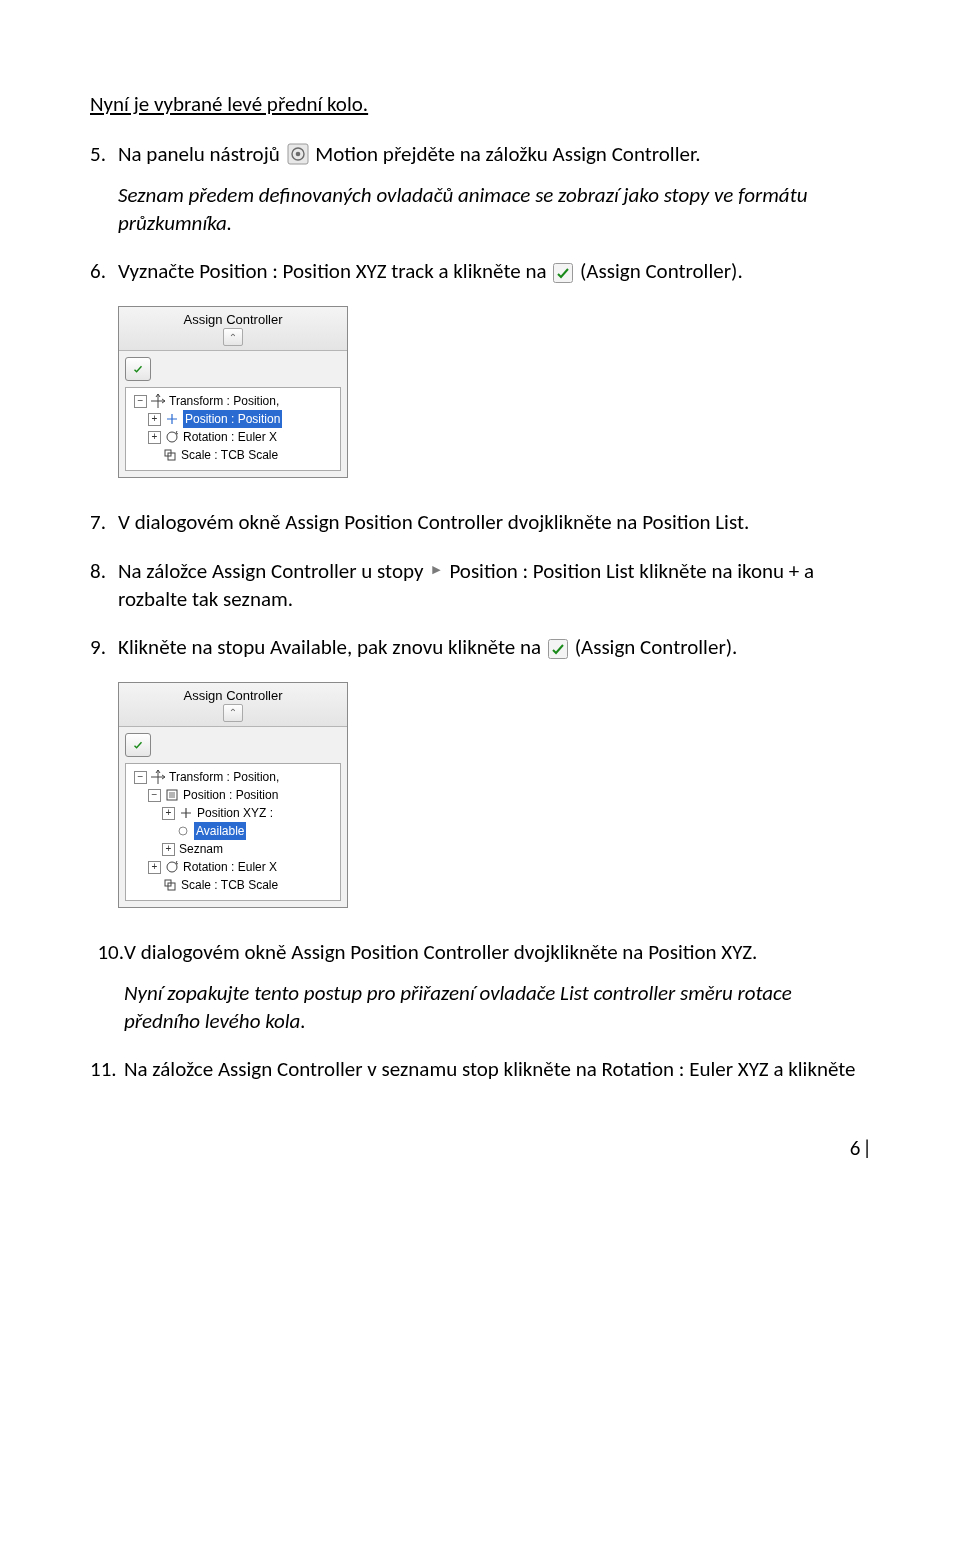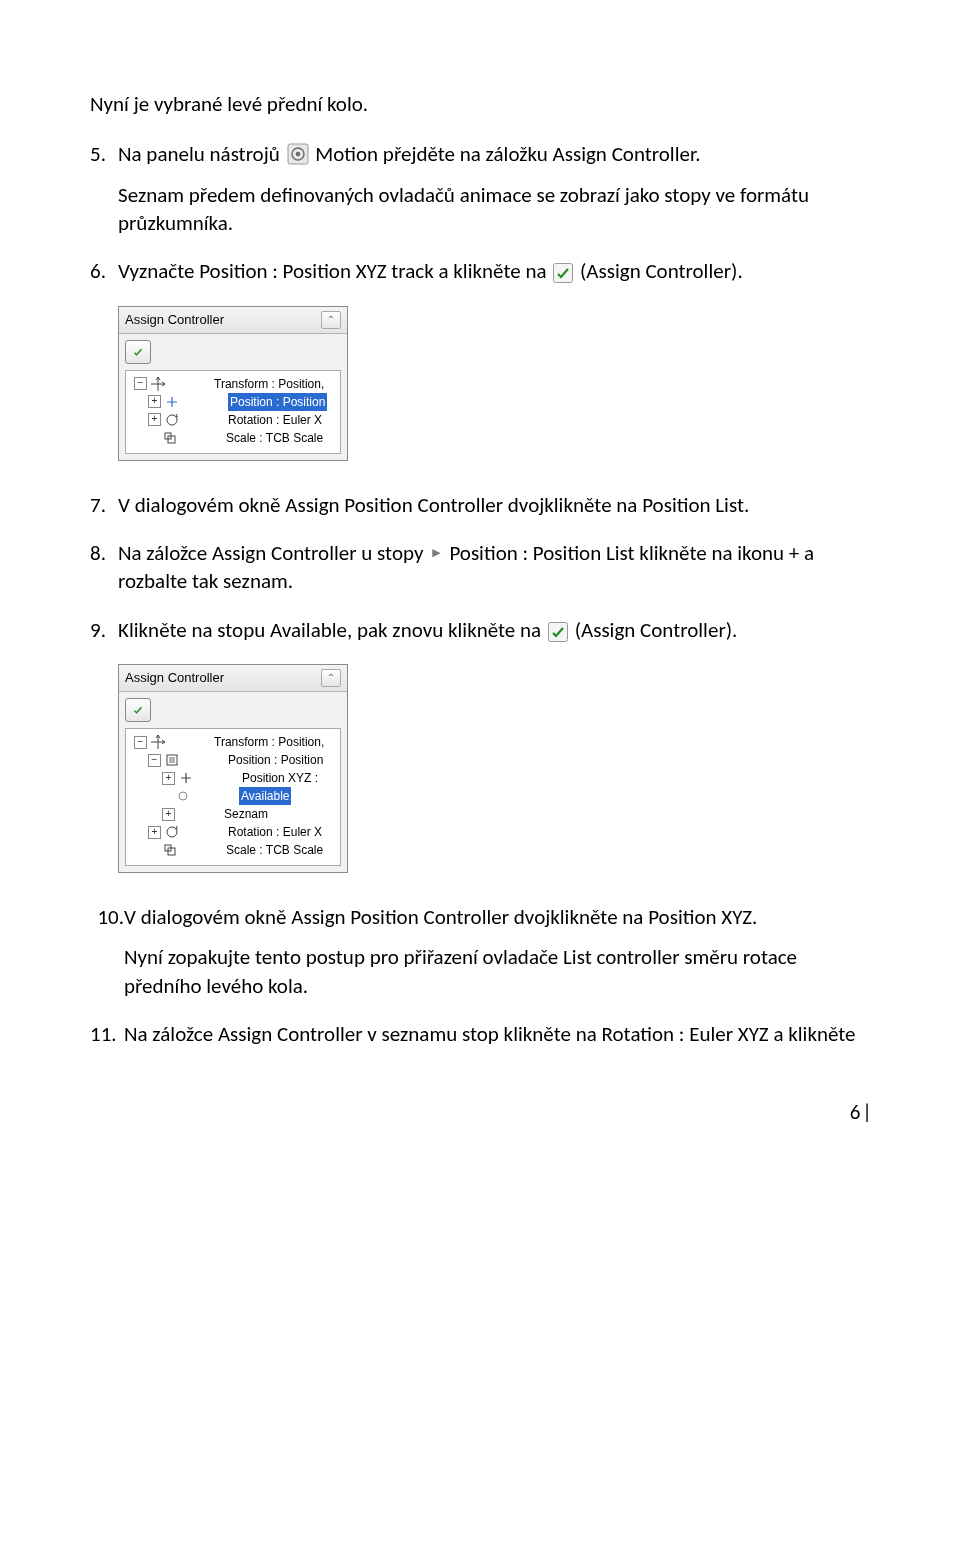--- a/index.html
+++ b/index.html
@@ -6,31 +6,31 @@
     font-family: Calibri, Arial, sans-serif;
     font-size: 21px;
     color: #000;
     background: #fff;
     margin: 0;
     padding: 90px 88px 40px 90px;
     width: 960px;
     box-sizing: border-box;
     line-height: 1.35;
   }
-  .para { margin: 0 0 22px 0; }
+  .para { margin: 0 0 22px 0; text-decoration: underline; }
   .list-item {
     display: flex;
     margin: 0 0 20px 0;
   }
   .list-num {
     min-width: 28px;
     flex-shrink: 0;
   }
   .list-body { flex: 1; }
-  .sub-para { margin: 12px 0 0 0; }
+  .sub-para { margin: 12px 0 0 0; font-style: italic; }
   .icon-inline {
     display: inline-block;
     vertical-align: middle;
     width: 22px;
     height: 22px;
     margin: 0 2px;
     position: relative;
     top: -2px;
   }
   .icon-small {
@@ -62,20 +62,21 @@
     font-size: 13px;
     color: #000;
     box-sizing: border-box;
   }
   .panel-header {
     display: flex;
     align-items: center;
     padding: 4px 6px;
     background: linear-gradient(#f4f4f4,#e4e4e4);
     border-bottom: 1px solid #b5b5b5;
+    flex-direction: column;
   }
   .panel-title { flex: 1; }
   .collapse-btn {
     width: 18px; height: 16px;
     border: 1px solid #aaa;
     background: linear-gradient(#fff,#e6e6e6);
     border-radius: 2px;
     font-size: 10px;
     display: flex; align-items: center; justify-content: center;
     color: #666;
@@ -126,21 +127,20 @@
   }
   .node-icon {
     width: 14px; height: 14px;
     display: inline-block;
     margin-right: 4px;
     flex-shrink: 0;
   }
   .tree-label {
     overflow: hidden;
     text-overflow: clip;
-    margin-left: 45px;
   }
   .tree-sel {
     background: #2a6bd1;
     color: #fff;
     padding: 0 2px;
   }
   .page-num {
     text-align: right;
     margin-top: 50px;
     font-size: 21px;

